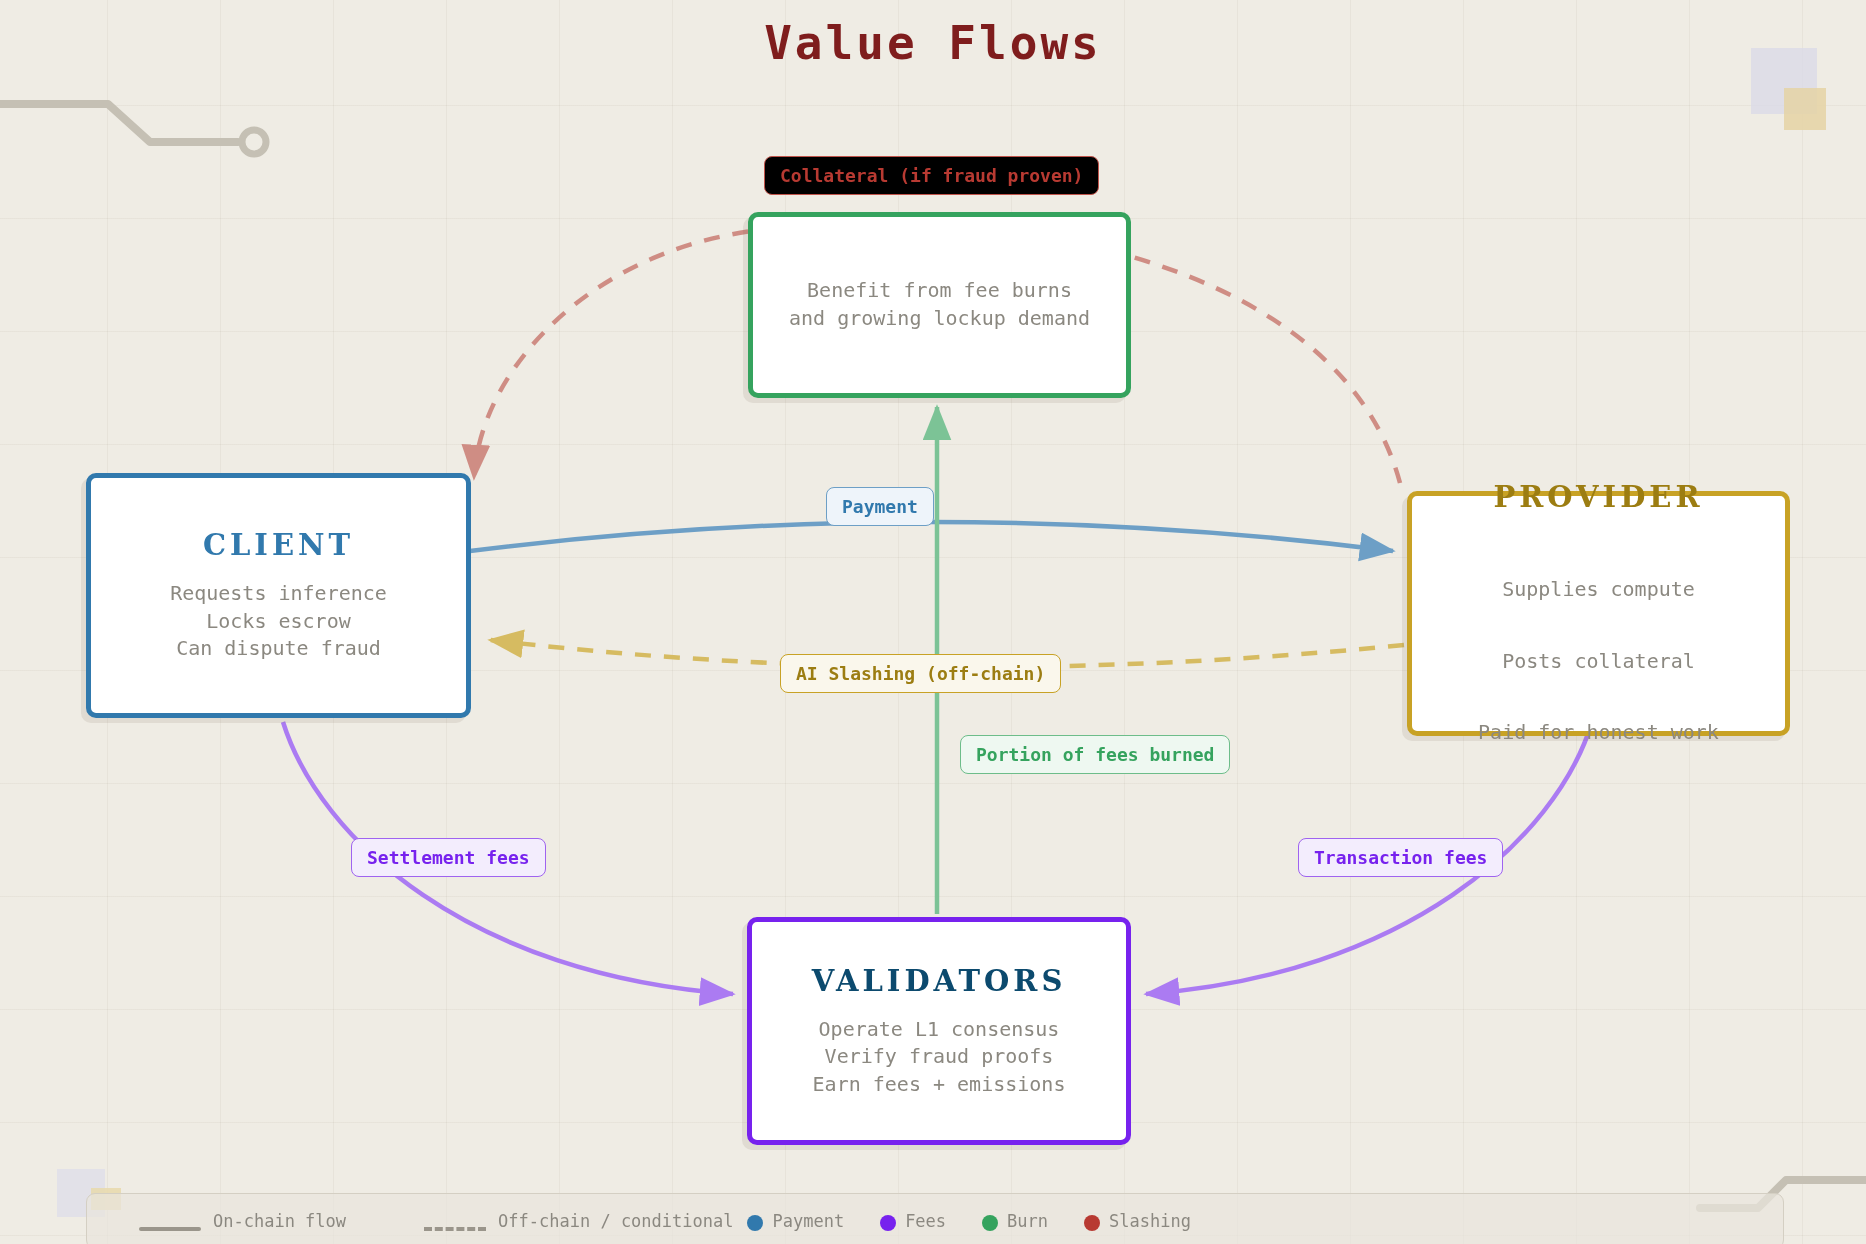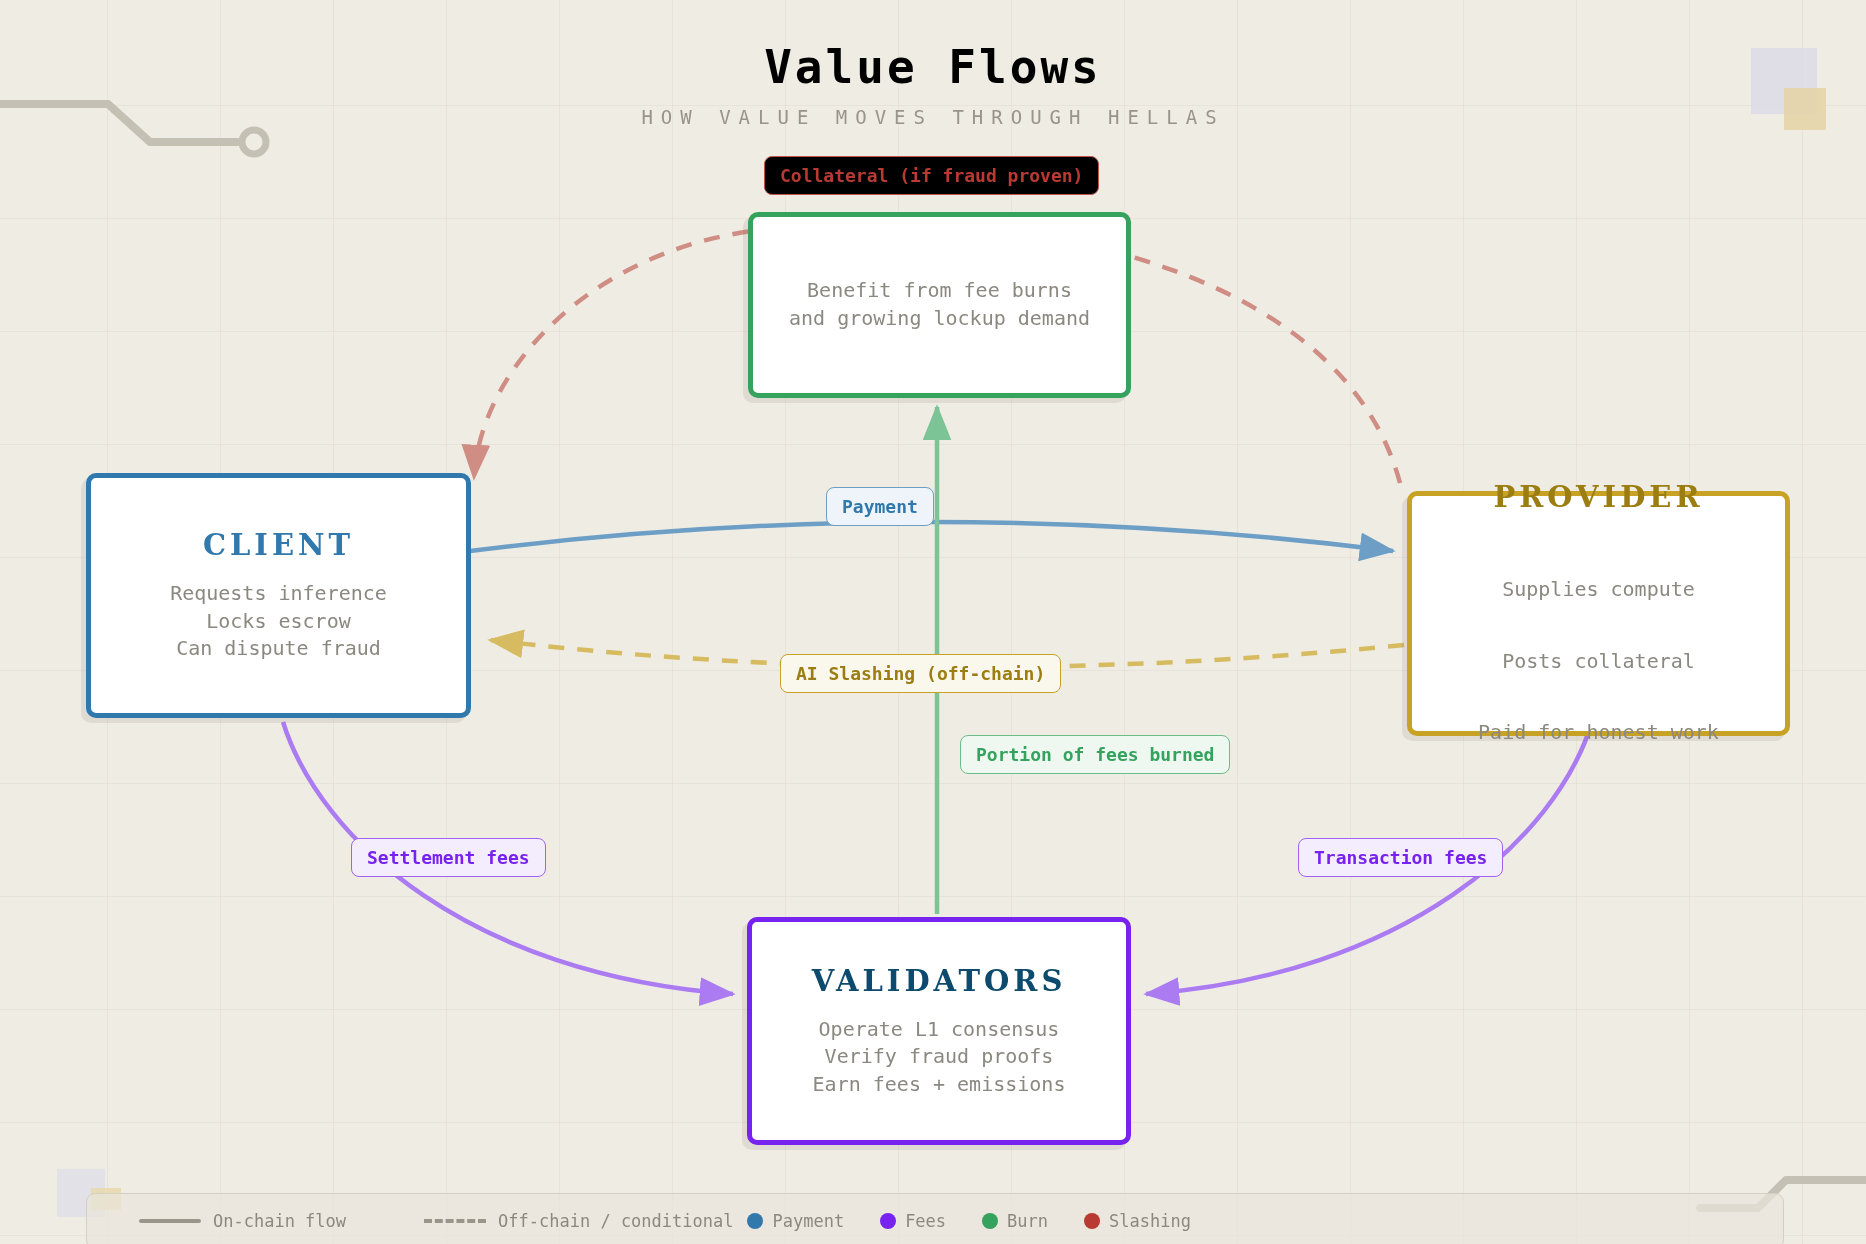--- a/index.html
+++ b/index.html
@@ -19,22 +19,22 @@
     background-size:113px 113px;
     background-position:-6px -8px;
     pointer-events:none;
   }
   #deco{position:absolute;inset:0;pointer-events:none;}
 
   
   #header{position:absolute;top:0;left:0;width:100%;text-align:center;}
   #title{
     font-family:"DejaVu Sans Mono", monospace;
-    font-weight:bold;font-size:46px;color:#000000;
-    letter-spacing:3px;margin-top:40px;
+    font-weight:bold;font-size:46px;color:#7f1d1d;
+    letter-spacing:3px;margin-top:16px;
   }
   #subtitle{
     font-family:"DejaVu Sans Mono", monospace;
     font-size:19px;color:#98948c;letter-spacing:8px;margin-top:12px;
   }
 
   
   #edges{position:absolute;top:0;left:0;width:1866px;height:1244px;}
 
   
@@ -82,21 +82,21 @@
 
   
   #legend{
     position:absolute;left:86px;top:1193px;width:1698px;height:56px;
     box-sizing:border-box;
     background:rgba(233,229,221,.72);
     border:1px solid #d4cfc3;border-radius:9px;
     display:flex;align-items:center;
     padding-left:52px;gap:0px;
   }
-  .lg-item{display:flex;align-items:center;}
+  .lg-item{display:flex;align-items:flex-end;}
   .lg-text{
     font-family:"DejaVu Sans Mono", monospace;
     font-size:17px;color:#8b8880;white-space:nowrap;
   }
   .lg-solid{width:62px;height:4px;background:#9a958b;margin-right:12px;border-radius:2px;}
   .lg-dash{width:62px;height:0;border-top:4px dashed #9a958b;margin-right:12px;}
   .lg-dot{width:16px;height:16px;border-radius:50%;margin-right:9px;}
   .lg-gap-a{width:78px;}
   .lg-gap-b{width:14px;}
   .lg-gap-c{width:36px;}
@@ -143,21 +143,20 @@
 
   <path d="M 937 914 L 937 407" fill="none" stroke="#7cc396" stroke-width="4.5" marker-end="url(#ah-green)"></path>
 
   <path d="M 283 722 C 320 840 470 975 733 994" fill="none" stroke="#ab7bf2" stroke-width="4.5" marker-end="url(#ah-purple)"></path>
 
   <path d="M 1592 722 C 1556 840 1404 975 1146 994" fill="none" stroke="#ab7bf2" stroke-width="4.5" marker-end="url(#ah-purple)"></path>
 </svg>
 
 <div id="header">
   <div id="title">Value Flows</div>
-  <div id="subtitle">HOW VALUE MOVES THROUGH HELLAS</div>
 </div>
 
 <div class="node" id="node-token">
   <div class="nline">Benefit from fee burns</div>
   <div class="nline">and growing lockup demand</div>
 </div>
 
 <div class="node" id="node-client">
   <div class="ntitle">CLIENT</div>
   <div class="nline">Requests inference</div>

